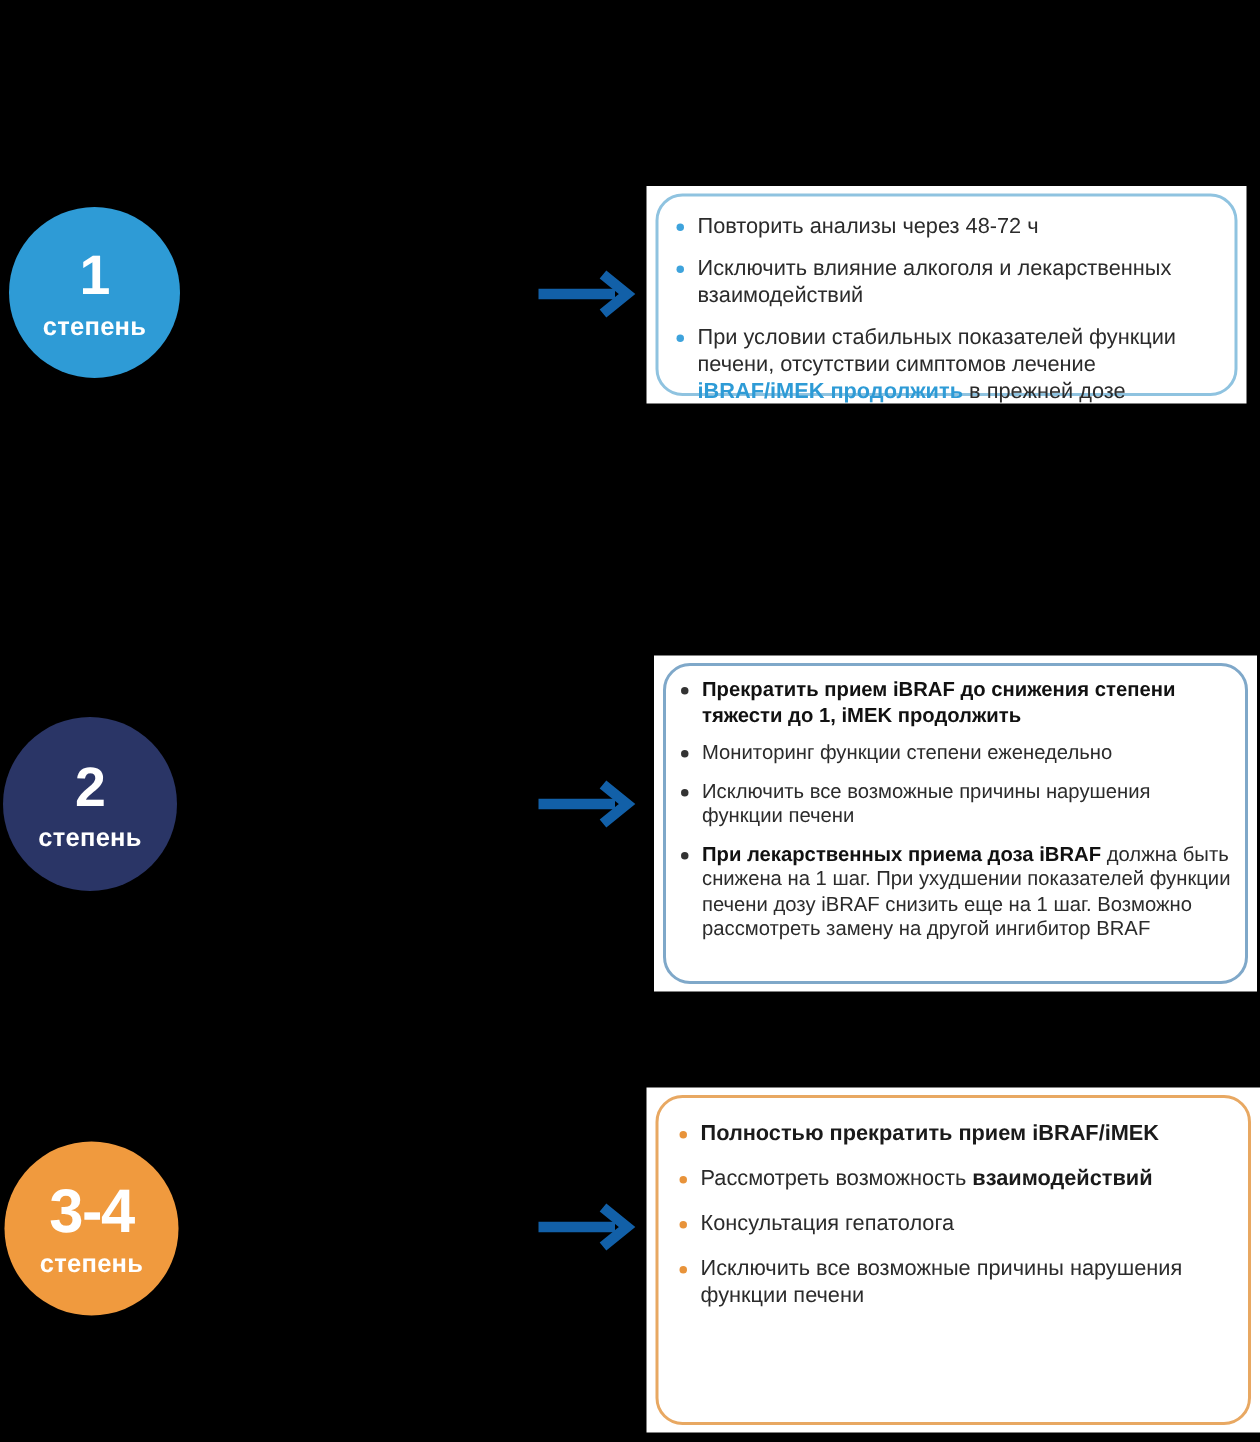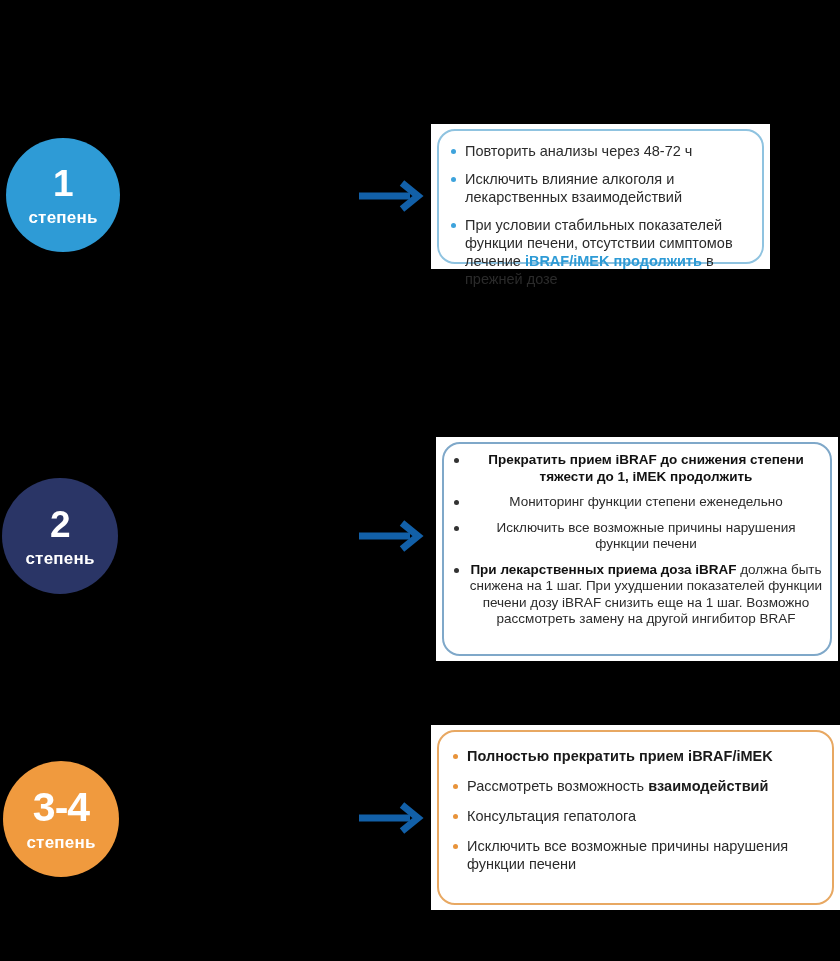--- a/index.html
+++ b/index.html
@@ -110,21 +110,21 @@
     position: absolute;
     left: 2px;
     width: 5px;
     height: 5px;
     border-radius: 50%;
   }
 
   
   #card-1 {
     left: 431px; top: 124px;
-    width: 339px; height: 145px;
+    width: 400px; height: 145px;
   }
   #card-1 .card-inner { border-color: #8FC3E0; }
   #card-1 ul { padding: 18px 16px 0 18px; }
   #card-1 li {
     font-size: 14.5px;
     line-height: 18px;
     margin-bottom: 10px;
   }
   #card-1 li::before { top: 7px; background: #3EA3DC; }
   .hl-blue { color: #2E9BD6; font-weight: bold; }
@@ -133,29 +133,28 @@
   #card-2 {
     left: 436px; top: 437px;
     width: 402px; height: 224px;
   }
   #card-2 .card-inner { border-color: #7FA8C9; }
   #card-2 ul { padding: 15px 14px 0 16px; }
   #card-2 li {
     font-size: 13.5px;
     line-height: 16.5px;
     margin-bottom: 9px;
-    text-align: center;
   }
   #card-2 li::before { top: 6px; background: #333333; }
   #card-2 li b { color: #111111; }
 
   
   #card-3 {
     left: 431px; top: 725px;
-    width: 409px; height: 185px;
+    width: 409px; height: 230px;
   }
   #card-3 .card-inner { border-color: #E8A862; }
   #card-3 ul { padding: 22px 14px 0 20px; }
   #card-3 li {
     font-size: 14.5px;
     line-height: 18px;
     margin-bottom: 12px;
   }
   #card-3 li::before { top: 7px; background: #E8933A; }
   #card-3 li b { color: #1a1a1a; }

